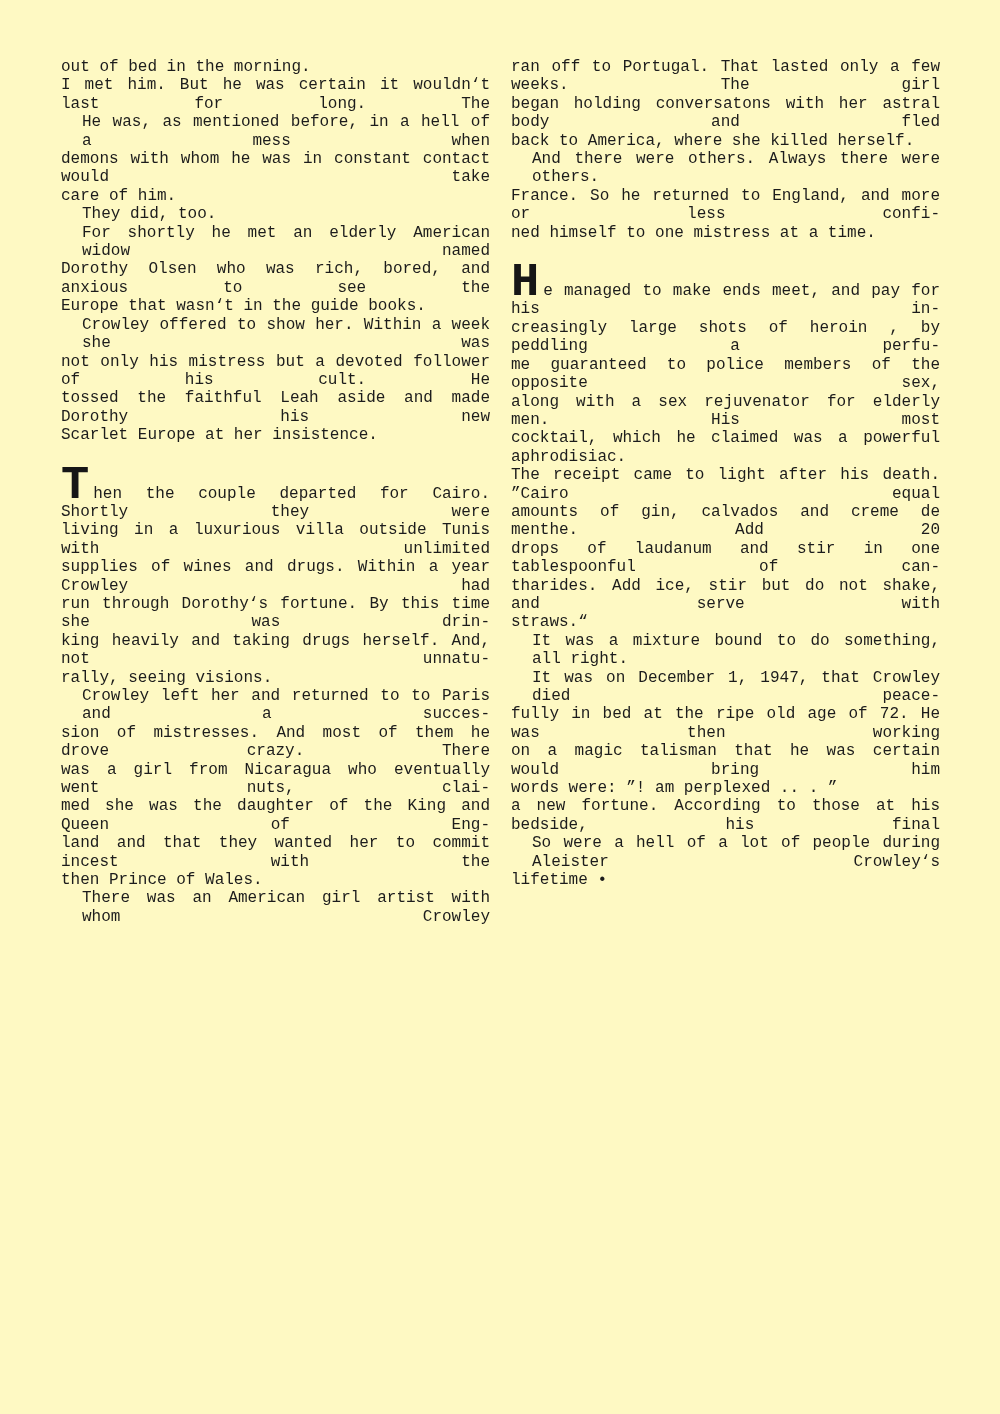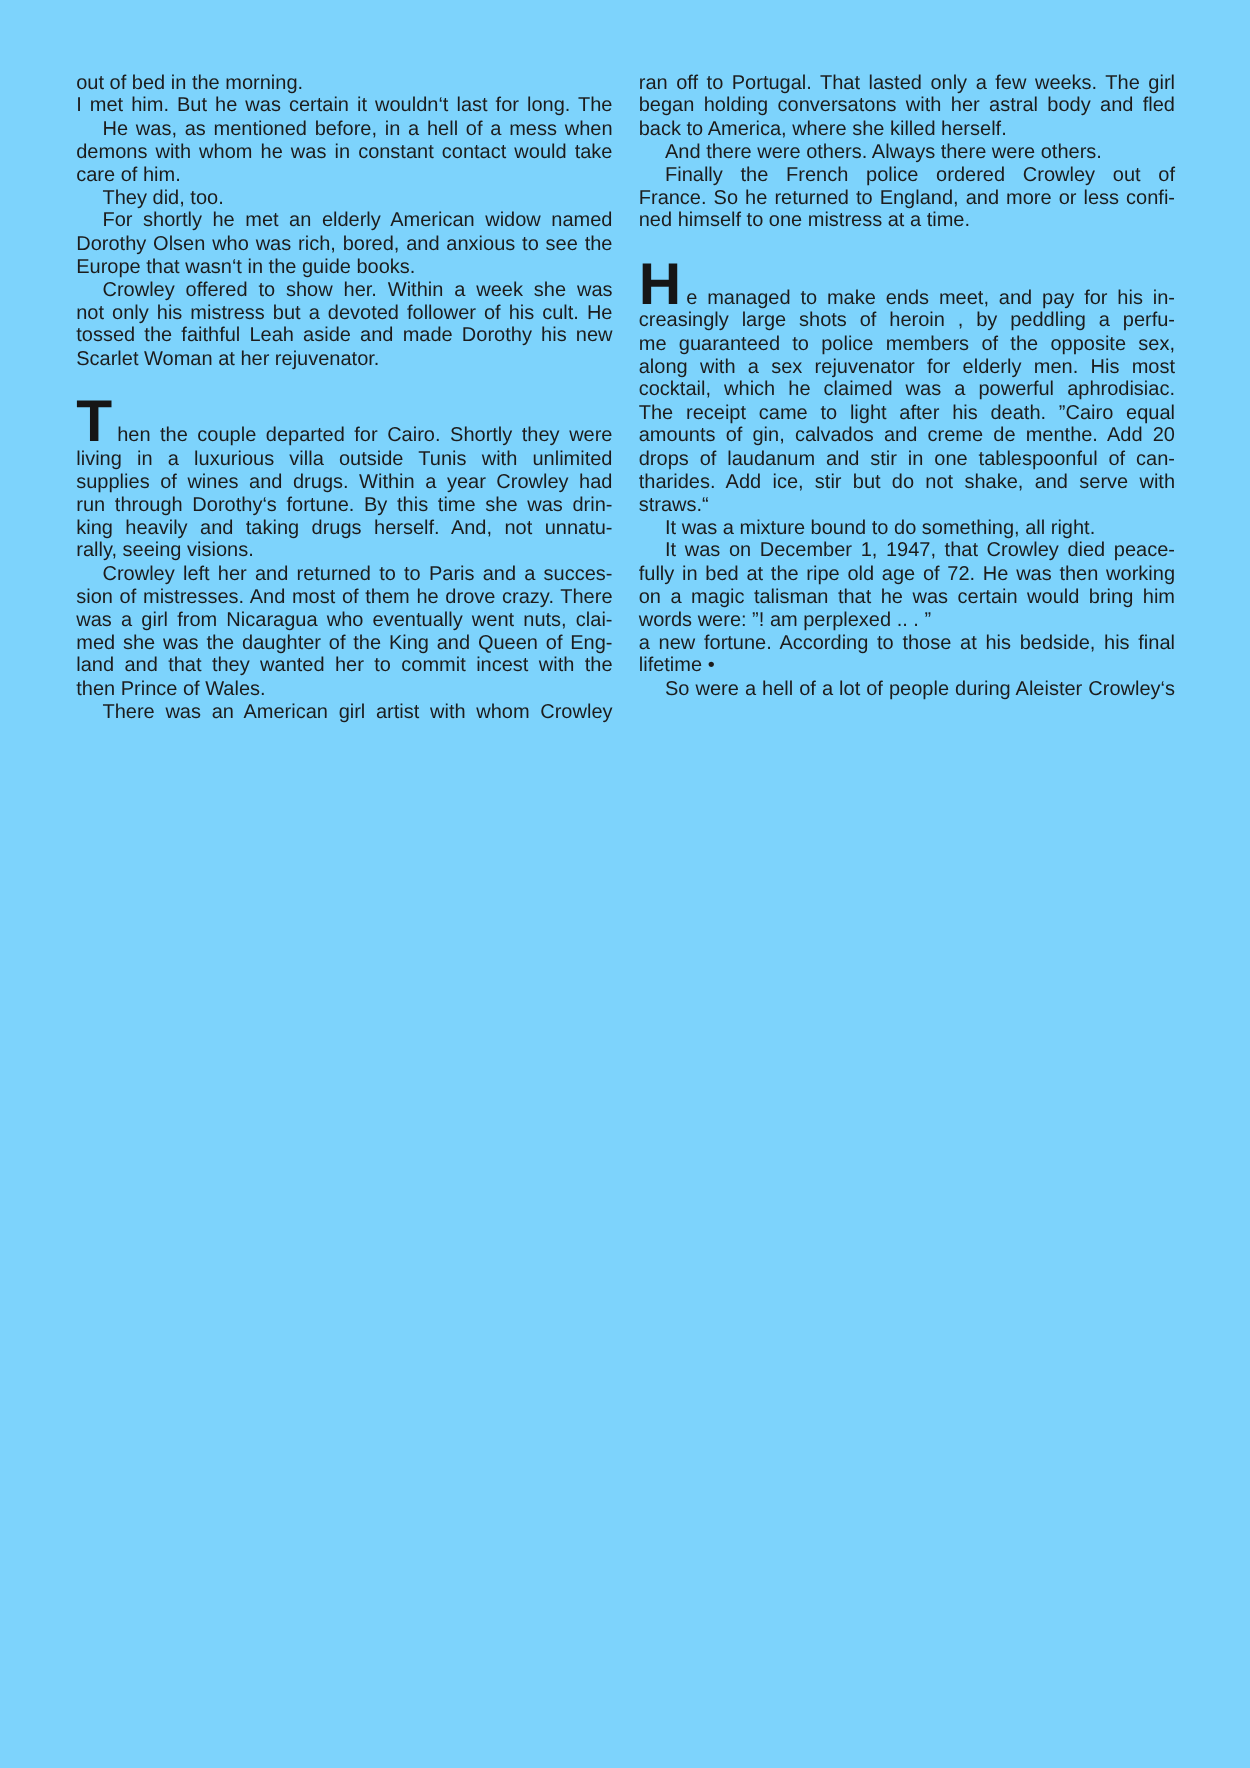--- a/index.html
+++ b/index.html
@@ -4,23 +4,23 @@
 <style>
   html, body {
     margin: 0;
     padding: 0;
     background: #ffffff;
   }
   .page {
     position: relative;
     width: 1000px;
     height: 1414px;
-    background: #7dd3fc;
+    background: #fef9c3;
     overflow: hidden;
-    font-family: Liberation Sans, sans-serif;
+    font-family: Liberation Mono, monospace;
   }
   .col {
     position: absolute;
     top: 58px;
     width: 429px;
     color: #1c1c1c;
     font-size: 16px;
     line-height: 18.4px;
   }
   .col-left  { left: 61px; }
@@ -57,21 +57,21 @@
         <div class="line indent">He was, as mentioned before, in a hell of a mess when</div>
         <div class="line">demons with whom he was in constant contact would take</div>
         <div class="line pend">care of him.</div>
         <div class="line pend indent">They did, too.</div>
         <div class="line indent">For shortly he met an elderly American widow named</div>
         <div class="line">Dorothy Olsen who was rich, bored, and anxious to see the</div>
         <div class="line pend">Europe that wasn‘t in the guide books.</div>
         <div class="line indent">Crowley offered to show her. Within a week she was</div>
         <div class="line">not only his mistress but a devoted follower of his cult. He</div>
         <div class="line">tossed the faithful Leah aside and made Dorothy his new</div>
-        <div class="line pend">Scarlet Woman at her rejuvenator.</div>
+        <div class="line pend">Scarlet Europe at her insistence.</div>
       </div>
       <div class="block">
         <div class="line"><span class="raised-cap">T</span>hen the couple departed for Cairo. Shortly they were</div>
         <div class="line">living in a luxurious villa outside Tunis with unlimited</div>
         <div class="line">supplies of wines and drugs. Within a year Crowley had</div>
         <div class="line">run through Dorothy‘s fortune. By this time she was drin-</div>
         <div class="line">king heavily and taking drugs herself. And, not unnatu-</div>
         <div class="line pend">rally, seeing visions.</div>
         <div class="line indent">Crowley left her and returned to to Paris and a succes-</div>
         <div class="line">sion of mistresses. And most of them he drove crazy. There</div>
@@ -81,38 +81,37 @@
         <div class="line pend">then Prince of Wales.</div>
         <div class="line indent">There was an American girl artist with whom Crowley</div>
       </div>
     </div>
   <div class="col col-right">
       <div class="block">
         <div class="line">ran off to Portugal. That lasted only a few weeks. The girl</div>
         <div class="line">began holding conversatons with her astral body and fled</div>
         <div class="line pend">back to America, where she killed herself.</div>
         <div class="line pend indent">And there were others. Always there were others.</div>
-        <div class="line indent">Finally the French police ordered Crowley out of</div>
         <div class="line">France. So he returned to England, and more or less confi-</div>
         <div class="line pend">ned himself to one mistress at a time.</div>
       </div>
       <div class="block">
         <div class="line"><span class="raised-cap">H</span>e managed to make ends meet, and pay for his in-</div>
         <div class="line">creasingly large shots of heroin , by peddling a perfu-</div>
         <div class="line">me guaranteed to police members of the opposite sex,</div>
         <div class="line">along with a sex rejuvenator for elderly men. His most</div>
         <div class="line">cocktail, which he claimed was a powerful aphrodisiac.</div>
         <div class="line">The receipt came to light after his death. ”Cairo equal</div>
         <div class="line">amounts of gin, calvados and creme de menthe. Add 20</div>
         <div class="line">drops of laudanum and stir in one tablespoonful of can-</div>
         <div class="line">tharides. Add ice, stir but do not shake, and serve with</div>
         <div class="line pend">straws.“</div>
         <div class="line pend indent">It was a mixture bound to do something, all right.</div>
         <div class="line indent">It was on December 1, 1947, that Crowley died peace-</div>
         <div class="line">fully in bed at the ripe old age of 72. He was then working</div>
         <div class="line">on a magic talisman that he was certain would bring him</div>
         <div class="line pend">words were: ”! am perplexed .. . ”</div>
         <div class="line">a new fortune. According to those at his bedside, his final</div>
+        <div class="line indent">So were a hell of a lot of people during Aleister Crowley‘s</div>
         <div class="line pend">lifetime •</div>
-        <div class="line indent">So were a hell of a lot of people during Aleister Crowley‘s</div>
       </div>
     </div>
 </div>
 
 </body></html>

